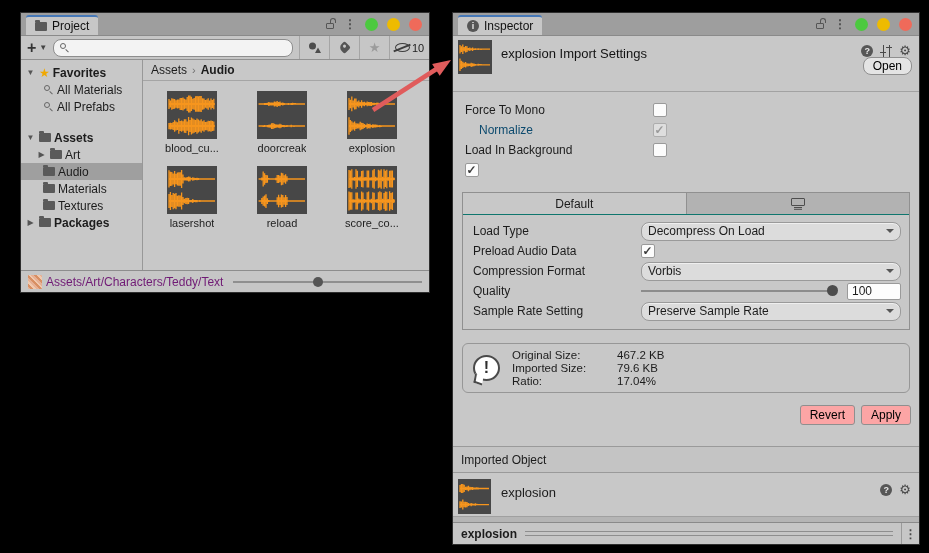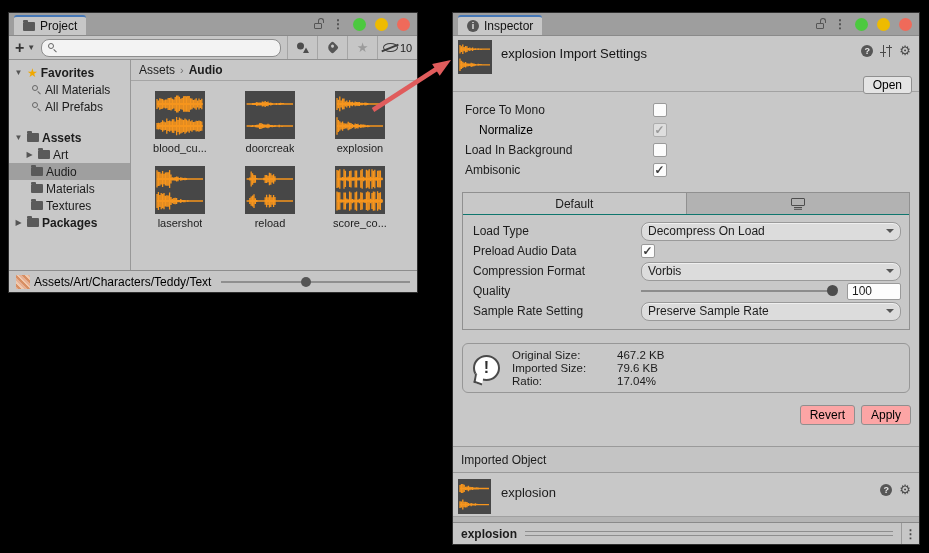--- a/index.html
+++ b/index.html
@@ -1,21 +1,21 @@
 <!DOCTYPE html>
 <html><head>
 <meta charset="utf-8">
 <style>
   html,body{margin:0;padding:0}
   body{width:929px;height:553px;background:#000;position:relative;overflow:hidden;
        font-family:"Liberation Sans",sans-serif;font-size:12px;color:#1c1c1c;
        -webkit-font-smoothing:antialiased}
   .window{position:absolute;background:#c8c8c8;border:1px solid #2e2e2e;box-sizing:border-box;
           display:flex;flex-direction:column}
-  #project-window{left:8px;top:12px;width:410px;height:281px}
+  #project-window{left:20px;top:12px;width:410px;height:281px}
   #inspector-window{left:452px;top:12px;width:468px;height:533px}
 
   
   .tabstrip{height:22px;background:#9e9e9e;border-bottom:1px solid #8a8a8a;position:relative;
             display:flex;align-items:flex-end;flex:none}
   .tab{height:20px;background:#c7c7c7;border-top:2px solid #4779b8;border-radius:3px 3px 0 0;
        display:flex;align-items:center;gap:5px;padding:0 9px;margin-left:5px;box-sizing:border-box}
   .tab-label{font-size:12px;color:#111}
   .win-controls{position:absolute;right:7px;top:0;height:22px;display:flex;align-items:center;gap:9px}
   .dot{width:13px;height:13px;border-radius:50%;}
@@ -68,39 +68,39 @@
   .grid-row{display:flex;gap:4px;margin-bottom:12px}
   .asset{width:86px;display:flex;flex-direction:column;align-items:center;gap:3px}
   .tile{width:50px;height:48px;background:#474747;flex:none}
   .aname{font-size:11px;color:#1d1d1d;max-width:84px;white-space:nowrap;overflow:hidden;text-align:center}
 
   
   .statusbar{height:21px;background:#c6c6c6;border-top:1px solid #8d8d8d;display:flex;align-items:center;
              padding:0 7px;gap:4px;flex:none}
   .texthumb{width:14px;height:14px;flex:none;border-radius:1px;
      background:repeating-linear-gradient(45deg,#e6b094 0 2px,#d88f63 2px 4px,#f0c9ae 4px 6px)}
-  .statuspath{font-size:12px;color:#000000;white-space:nowrap}
+  .statuspath{font-size:12px;color:#701a75;white-space:nowrap}
   .zoomslider{flex:1;height:2px;background:#8f8f8f;position:relative;margin-left:6px}
   .zoomknob{position:absolute;left:42%;top:-4px;width:10px;height:10px;border-radius:50%;background:#555}
 
   
   .ihead{height:55px;position:relative;flex:none;border-bottom:1px solid #a2a2a2}
   .ihead .bigicon{position:absolute;left:5px;top:4px;width:34px;height:34px;background:#474747}
   .ihead .title{position:absolute;left:48px;top:10px;font-size:13px;color:#141414}
   .ihead .hicons{position:absolute;right:8px;top:8px;display:flex;align-items:center;gap:7px}
   .presets-ic{width:12px;height:12px;position:relative}
   .presets-ic::before{content:"";position:absolute;left:2.5px;top:0;width:1.6px;height:12px;background:#484848;box-shadow:6px 0 0 #484848}
   .presets-ic::after{content:"";position:absolute;left:0;top:7px;width:6px;height:1.8px;background:#484848;box-shadow:6px -5px 0 #484848}
-  .openbtn{position:absolute;right:7px;top:40px;background:#e4e4e4;border:1px solid #8f8f8f;border-radius:3px;
+  .openbtn{position:absolute;right:7px;top:21px;background:#e4e4e4;border:1px solid #8f8f8f;border-radius:8px;
            padding:1px 9px;font-size:12px}
 
   .opts{padding:8px 0 6px;flex:none}
   .orow{height:20px;display:flex;align-items:center;padding-left:12px}
   .orow .olabel{width:188px}
-  .orow.indent .olabel{padding-left:14px;box-sizing:border-box;color:#000000}
+  .orow.indent .olabel{padding-left:14px;box-sizing:border-box;color:#0c4a6e}
   .cb{width:14px;height:14px;background:#fcfcfc;border:1px solid #9a9a9a;border-radius:2px;position:relative;box-sizing:border-box;flex:none}
   .cb.on::after{content:"✓";position:absolute;left:0.5px;top:-1.5px;font-size:12px;font-weight:bold;color:#3c3c3c}
   .cb.disabled{background:#dedede;border-color:#adadad}
   .cb.disabled.on::after{color:#9a9a9a}
 
   .platbox{margin:6px 9px 0;border:1px solid #909090;flex:none;background:#c8c8c8}
   .plat-tabs{height:21px;background:#b2b2b2;display:flex;border-bottom:1px solid #0f766e}
   .plat-tab{flex:1;display:flex;align-items:center;justify-content:center}
   .plat-tab.active{background:#c8c8c8;border-right:1px solid #909090}
   .monitor-ic{width:14px;height:12px;position:relative}
@@ -331,21 +331,20 @@
     </div>
     <div class="orow indent">
       <span class="olabel">Normalize</span>
       <span class="cb on disabled"></span>
     </div>
     <div class="orow">
       <span class="olabel">Load In Background</span>
       <span class="cb"></span>
     </div>
     <div class="orow">
-      <span class="olabel">Ambisonic</span>
       <span class="cb on"></span>
     </div>
   </div>
 
   <div class="platbox">
     <div class="plat-tabs">
       <div class="plat-tab active">
         <span>Default</span>
       </div>
       <div class="plat-tab">

